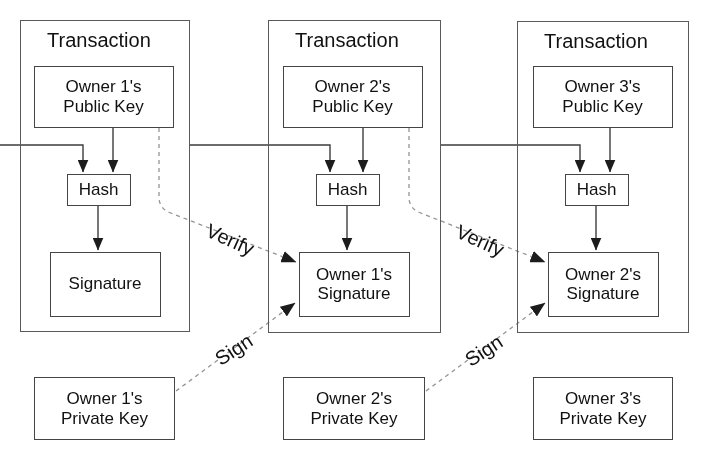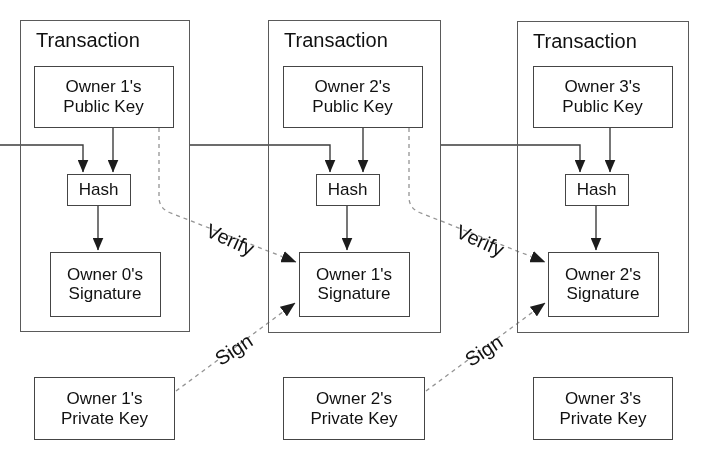--- a/index.html
+++ b/index.html
@@ -5,21 +5,21 @@
   html,body{margin:0;padding:0;background:#ffffff;}
   .stage{
     position:relative;width:720px;height:459px;background:#ffffff;overflow:hidden;
     font-family:"Liberation Sans","DejaVu Sans",sans-serif;color:#111111;
   }
   .wires{position:absolute;left:0;top:0;width:720px;height:459px;}
   .txn{
     position:absolute;border:1.5px solid #5a5a5a;background:transparent;box-sizing:border-box;
   }
   .txn-title{
-    position:absolute;left:15px;top:8px;font-size:20px;line-height:22px;white-space:nowrap;
+    position:absolute;left:26px;top:8px;font-size:20px;line-height:22px;white-space:nowrap;
   }
   .node{
     position:absolute;border:1.5px solid #454545;background:#ffffff;box-sizing:border-box;
     display:flex;flex-direction:column;align-items:center;justify-content:center;
     text-align:center;font-size:17px;line-height:19.5px;
   }
   .node span{display:block;white-space:nowrap;}
   .edge-label{
     position:absolute;font-size:20px;white-space:nowrap;
     transform-origin:center center;
@@ -65,21 +65,20 @@
   <div class="txn" style="left:20px;top:20px;width:170px;height:312px;">
     <div class="txn-title">Transaction</div>
     <div class="node" style="left:12.5px;top:44.5px;width:140px;height:62px;">
       <span>Owner 1's</span>
       <span>Public Key</span>
     </div>
     <div class="node" style="left:45.5px;top:152.5px;width:64px;height:32px;">
       <span>Hash</span>
     </div>
     <div class="node" style="left:28.5px;top:230.5px;width:111px;height:65px;">
-      <span>Owner 0's</span>
       <span>Signature</span>
     </div>
   </div>
 
   <div class="txn" style="left:268px;top:20px;width:173px;height:313px;">
     <div class="txn-title">Transaction</div>
     <div class="node" style="left:13.5px;top:44.5px;width:140px;height:62px;">
       <span>Owner 2's</span>
       <span>Public Key</span>
     </div>

